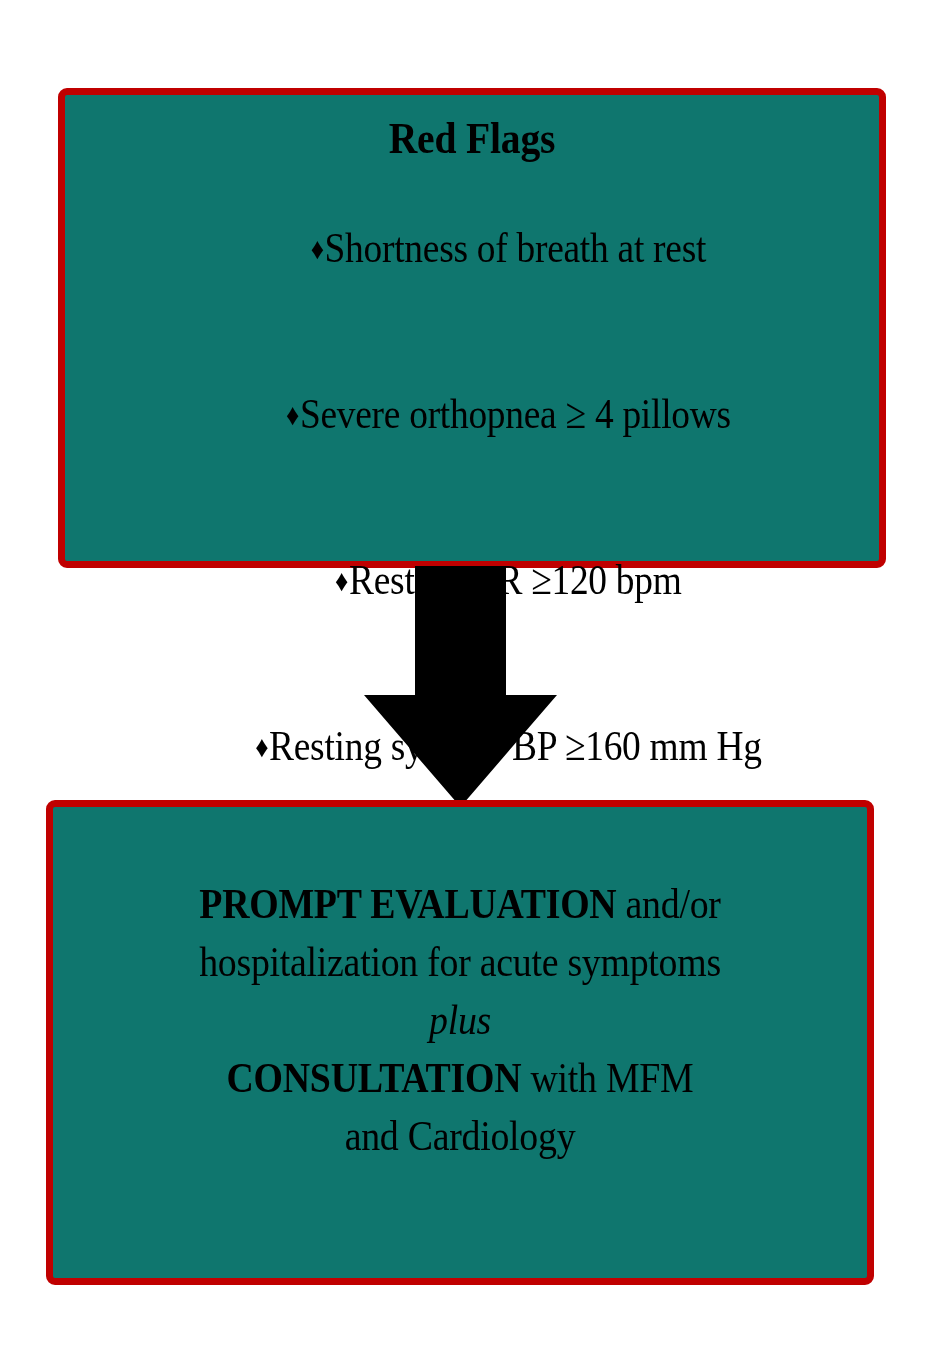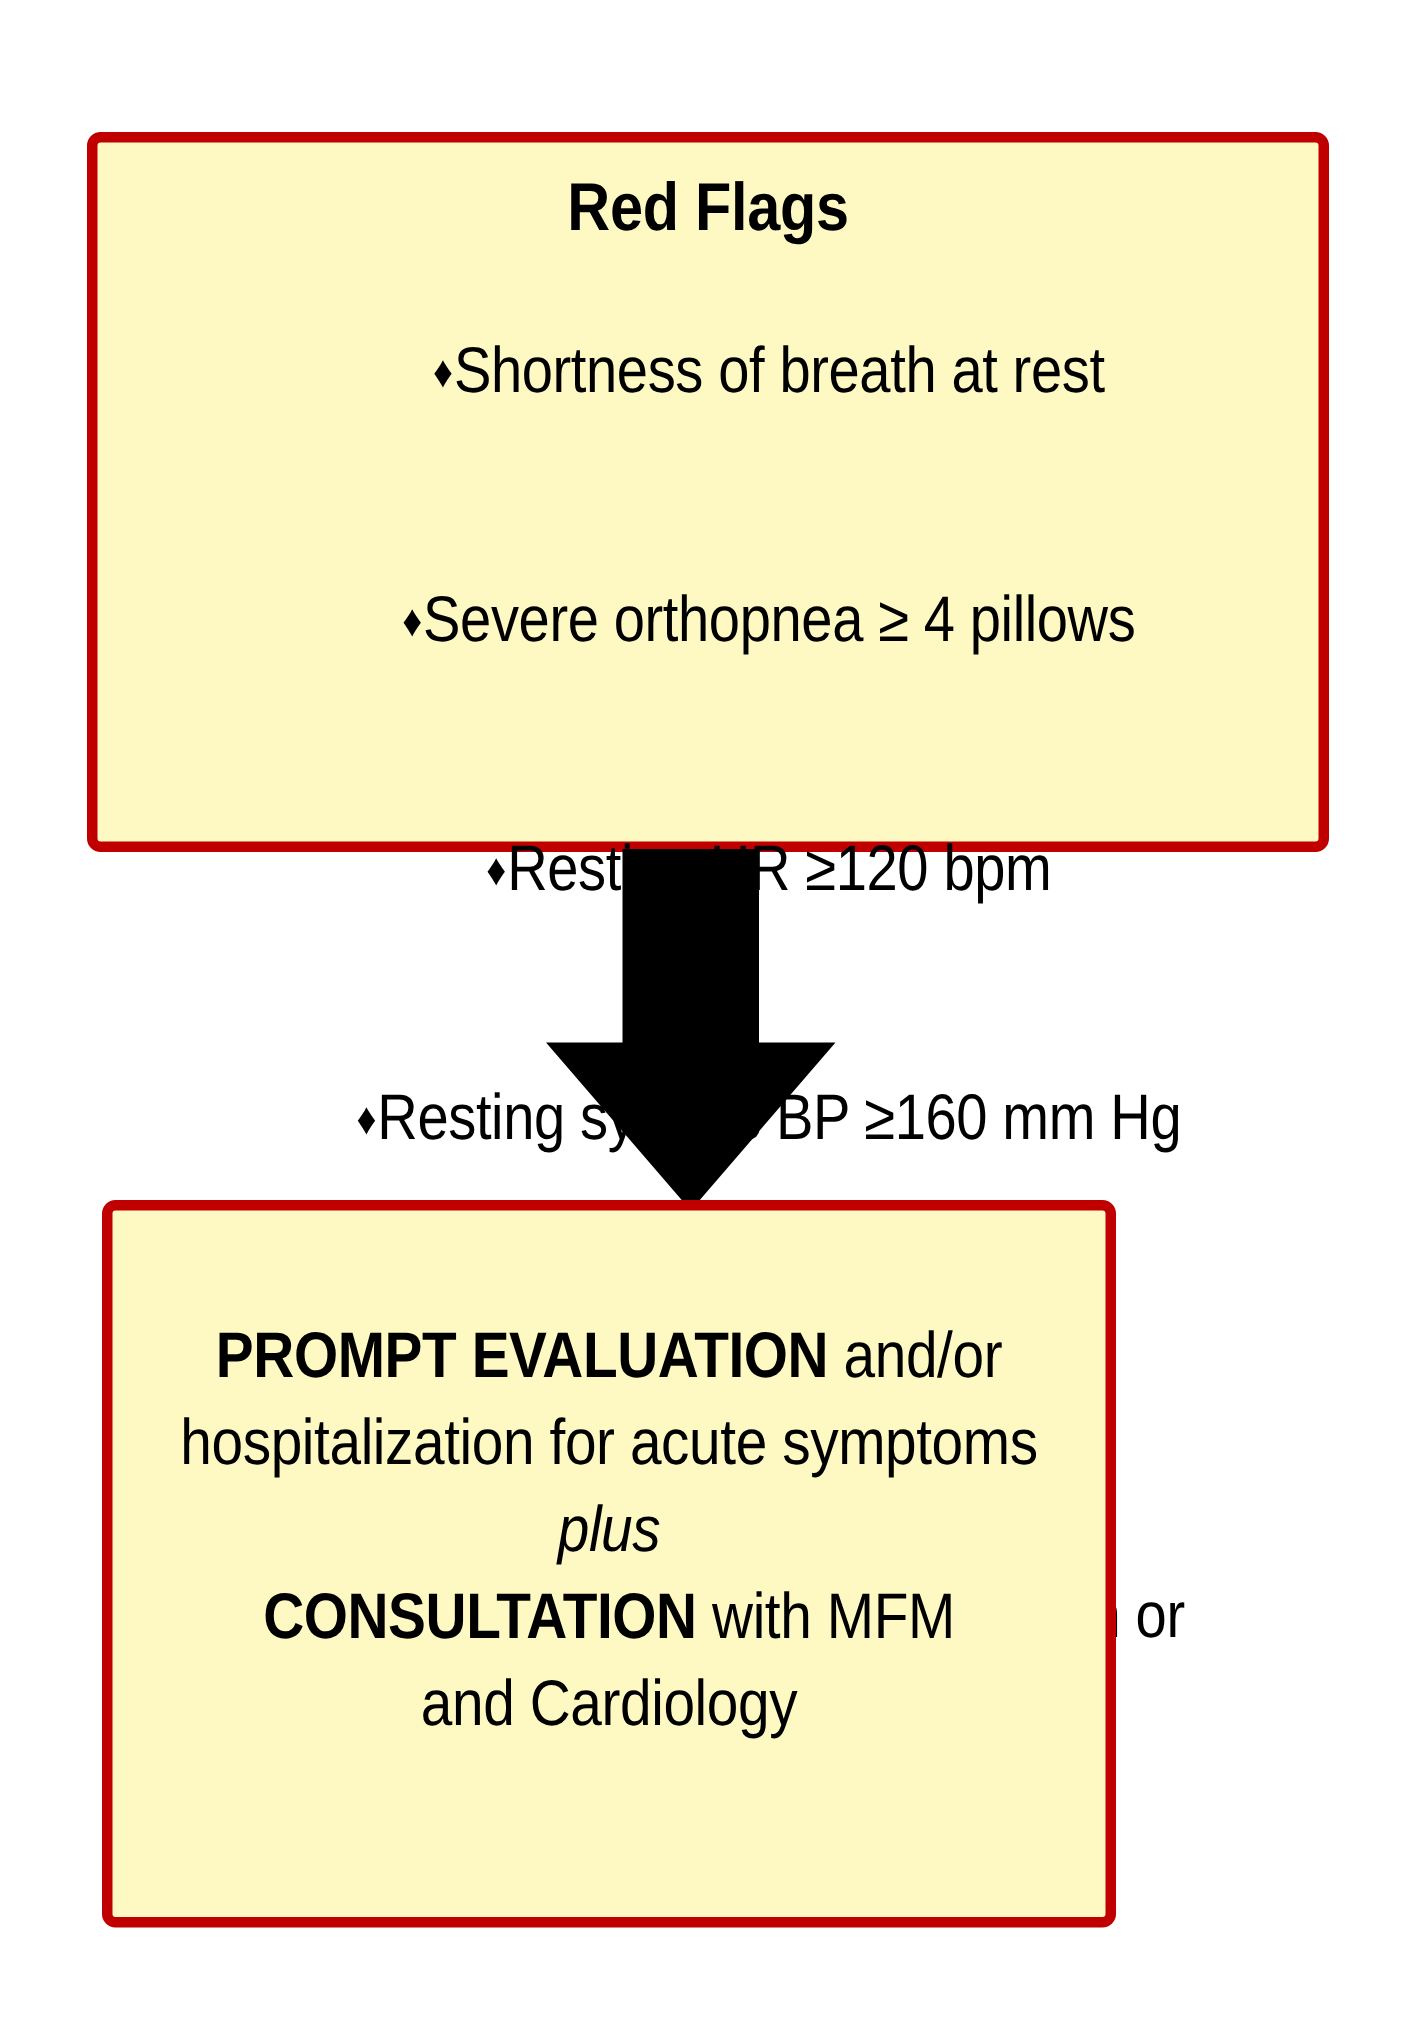--- a/index.html
+++ b/index.html
@@ -21,40 +21,41 @@
     left: 0;
     top: 0;
     width: 948px;
     height: 1360px;
   }
 
   
   .flow-box {
     position: absolute;
     box-sizing: border-box;
-    background: #fef9c3;
+    background: #0f766e;
     border: 7px solid #C00000;
     border-radius: 9px;
     display: flex;
     flex-direction: column;
     align-items: center;
+    font-family: Liberation Serif, serif;
   }
 
   #red-flags-box {
     left: 58px;
     top: 88px;
     width: 828px;
     height: 480px;
     padding-top: 16px;
   }
 
   #action-box {
-    left: 68px;
+    left: 46px;
     top: 800px;
-    width: 676px;
+    width: 828px;
     height: 485px;
     justify-content: center;
     padding-bottom: 46px;
   }
 
   
   .box-title {
     font-size: 45px;
     font-weight: bold;
     line-height: 54px;

